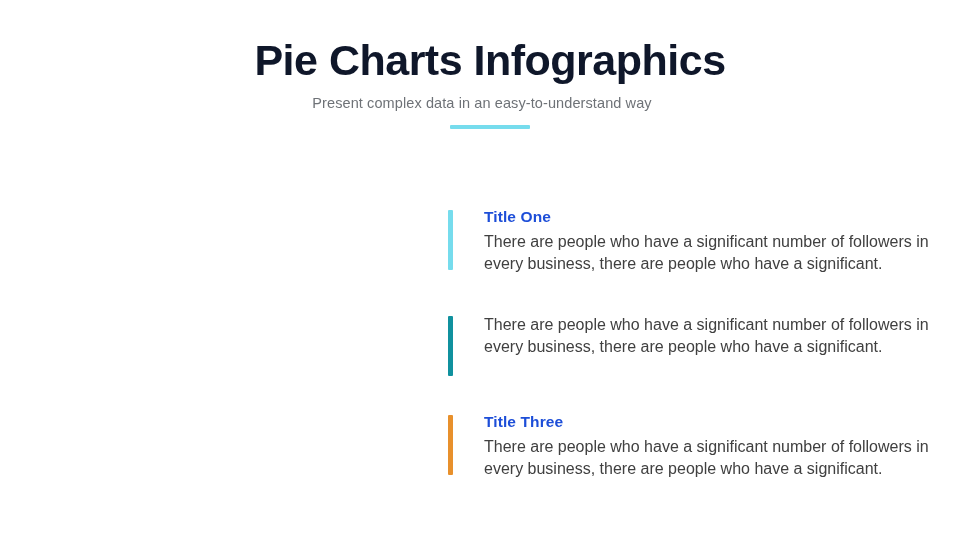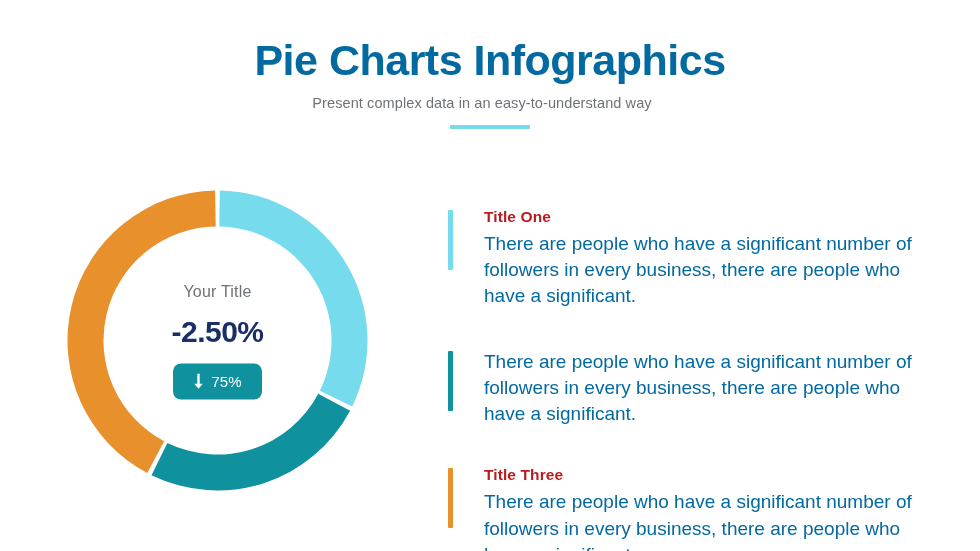--- a/index.html
+++ b/index.html
@@ -24,21 +24,21 @@
   .header {
     position: absolute;
     left: 0;
     top: 38px;
     width: 980px;
     text-align: center;
   }
   .title {
     font-size: 43px;
     font-weight: bold;
-    color: #0369a1;
+    color: #0f172a;
     letter-spacing: -0.5px;
     line-height: 1.06;
     margin: 0;
   }
   .subtitle {
     margin: 11px 16px 0 0;
     font-size: 14.5px;
     color: #6e7277;
     letter-spacing: 0.1px;
   }
@@ -123,66 +123,42 @@
     position: absolute;
     left: 0;
     top: 2px;
     width: 5px;
     height: 60px;
     border-radius: 1px;
   }
   .item-title {
     font-size: 15.5px;
     font-weight: bold;
-    color: #b91c1c;
+    color: #1d4ed8;
     letter-spacing: 0.1px;
     margin: 0 0 5px 0;
   }
   .item-body {
-    font-size: 19px;
-    color: #0369a1;
+    font-size: 16px;
+    color: #404040;
     line-height: 1.38;
     max-width: 452px;
   }
 </style>
 </head>
 <body>
 
 <div class="slide">
 
   <div class="header">
     <h1 class="title">Pie Charts Infographics</h1>
     <p class="subtitle">Present complex data in an easy-to-understand way</p>
     <div class="accent-rule"></div>
   </div>
 
-  <div class="donut-wrap">
-    <svg class="donut-svg" viewBox="0 0 301 301">
-
-      <path fill="#76dced" d="M 152.86 0.52 A 150 150 0 0 1 285.20 216.49 L 252.88 200.65 A 114 114 0 0 0 152.29 36.51 Z"></path>
-
-      <path fill="#10919e" d="M 283.06 220.69 A 150 150 0 0 1 84.51 285.20 L 100.35 252.88 A 114 114 0 0 0 251.25 203.84 Z"></path>
-
-      <path fill="#e8902c" d="M 80.31 283.06 A 150 150 0 0 1 148.14 0.52 L 148.71 36.51 A 114 114 0 0 0 97.16 251.25 Z"></path>
-    </svg>
-
-    <div class="donut-center">
-      <div class="center-title">Your Title</div>
-      <div class="center-value">-2.50%</div>
-      <div class="center-badge">
-        <span class="badge-arrow">
-          <svg viewBox="0 0 11 16" width="11" height="16" aria-hidden="true">
-            <path d="M5.5 0 L5.5 11.2" stroke="#ffffff" stroke-width="2.4" fill="none"></path>
-            <path d="M1.3 10.3 L5.5 15.2 L9.7 10.3 Z" fill="#ffffff"></path>
-          </svg>
-        </span>
-        <span>75%</span>
-      </div>
-    </div>
-  </div>
 
   <div class="items">
 
     <div class="item">
       <div class="item-bar" style="background:#76dced"></div>
       <div class="item-title">Title One</div>
       <div class="item-body">There are people who have a significant number of followers in every business, there are people who have a significant.</div>
     </div>
 
     <div class="item">

